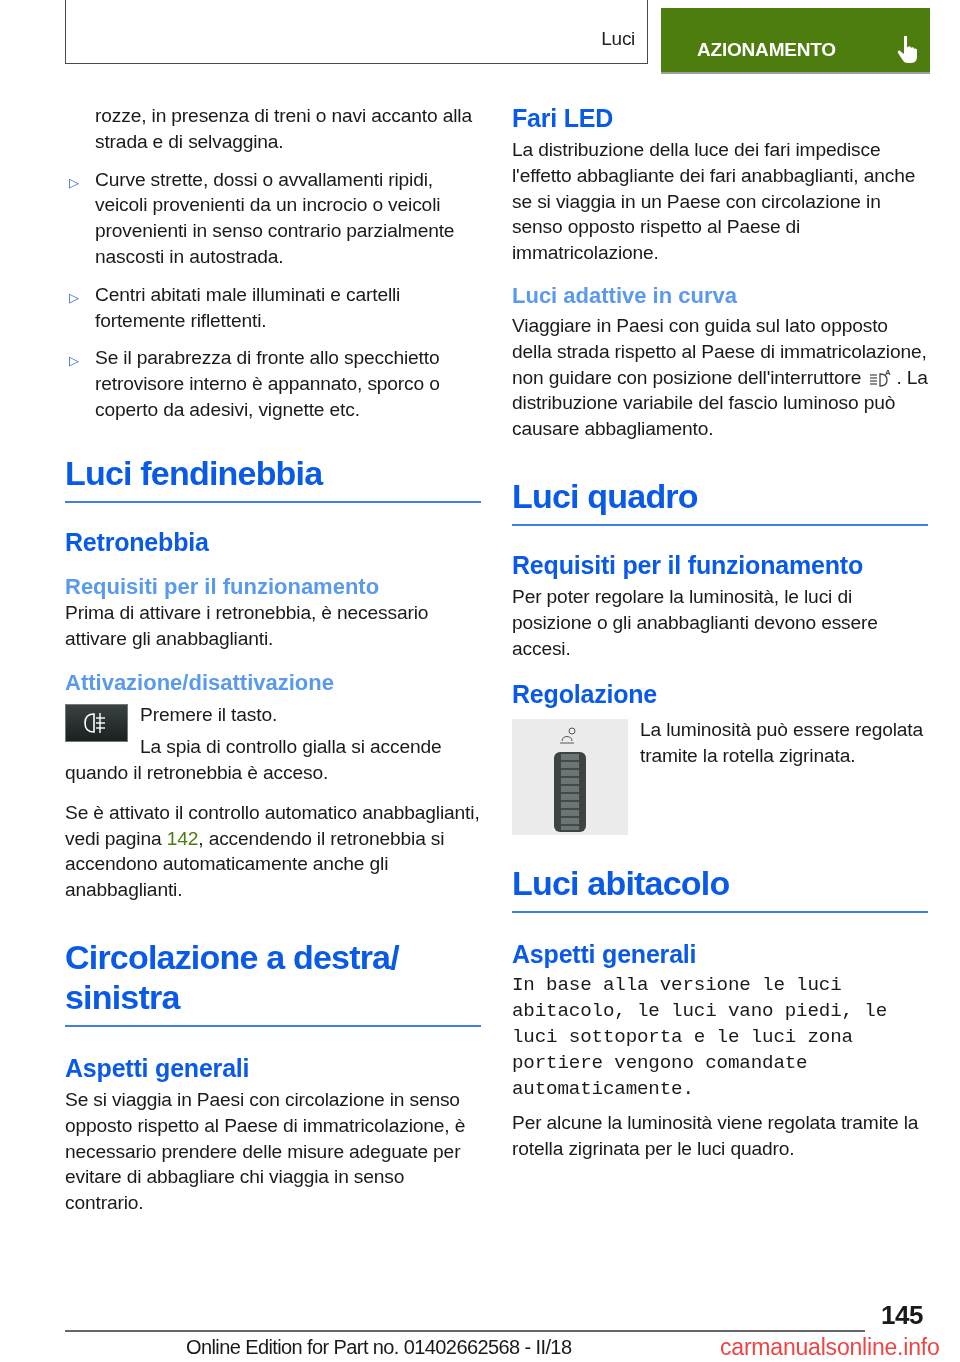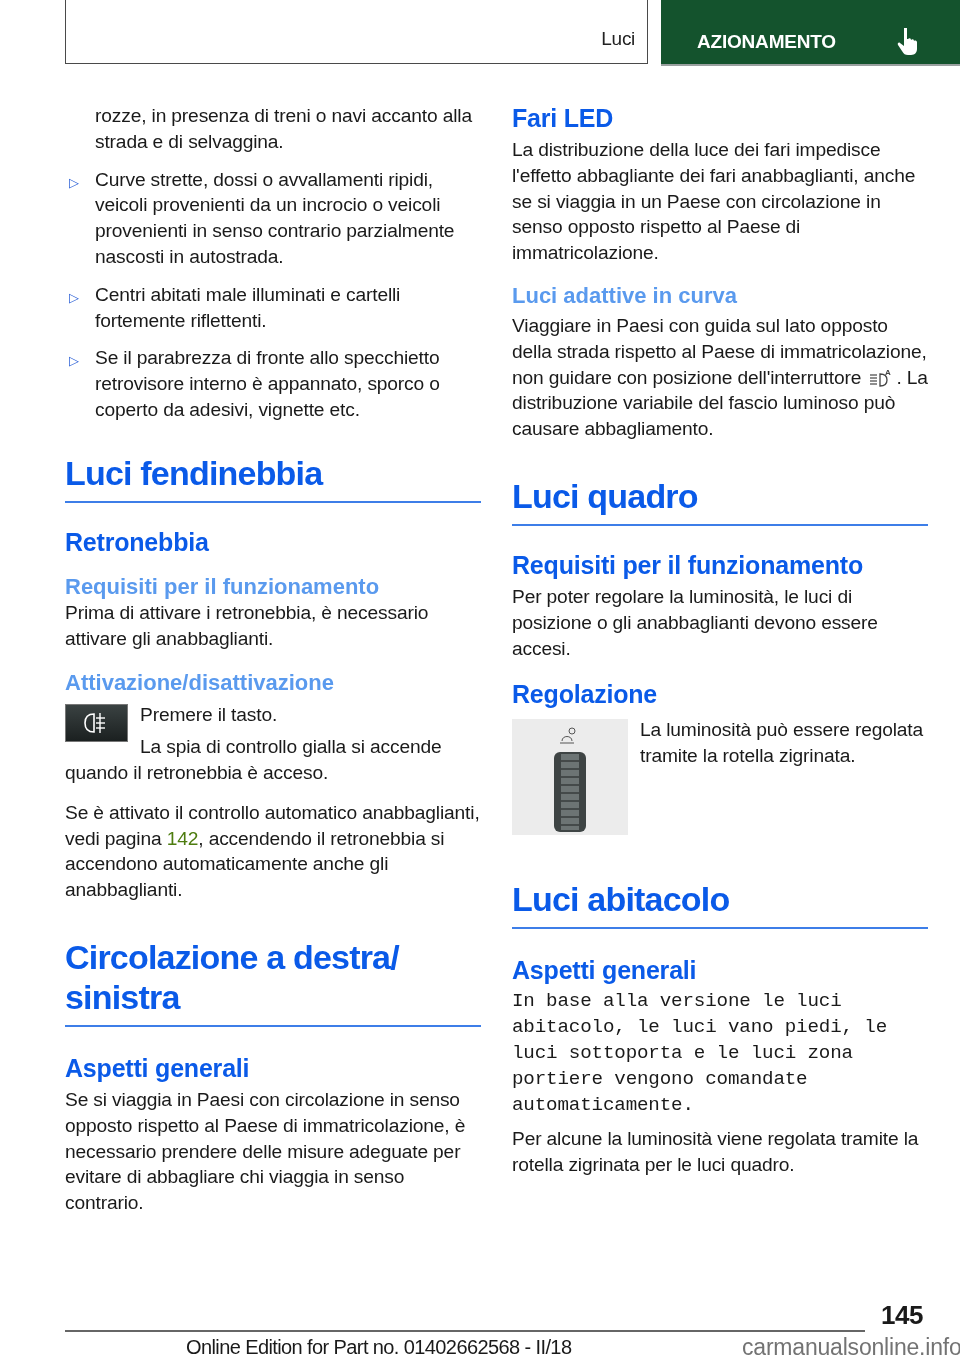--- a/index.html
+++ b/index.html
@@ -9,22 +9,22 @@
   }
   .hdr-left {
     position:absolute; left:65px; top:-2px; width:583px; height:66px;
     border:1.5px solid #4a4a4a; border-top:none; box-sizing:border-box;
   }
   .hdr-left span {
     position:absolute; right:12px; top:30px; font-size:19px; color:#222;
     letter-spacing:-0.3px;
   }
   .hdr-right {
-    position:absolute; left:661px; top:0; width:299px; height:64px;
-    background:#14532d; border-bottom:2px solid #9aa0a0;
+    position:absolute; left:661px; top:8px; width:269px; height:64px;
+    background:#4d7c0f; border-bottom:2px solid #9aa0a0;
   }
   .hdr-right .lbl {
     position:absolute; left:36px; top:31px; font-size:19px; font-weight:bold;
     color:#ffffff; letter-spacing:-0.2px;
   }
   .hdr-right .hand { position:absolute; left:236px; top:26px; width:22px; height:30px; }
 
   .col { position:absolute; width:416px; }
   .col-left { left:65px; top:103px; }
   .col-right { left:512px; top:103px; }
@@ -52,21 +52,21 @@
     position:relative;
   }
   .wheel-img {
     float:left; width:116px; height:116px; background:#ececec; margin:2px 12px 10px 0; position:relative;
   }
   .clear { clear:both; }
 
   .footer-line { position:absolute; left:65px; top:1330px; width:800px; height:2px; background:#666; }
   .page-num { position:absolute; left:881px; top:1300px; font-size:26px; font-weight:bold; color:#1a1a1a; letter-spacing:-0.5px;}
   .footer-text { position:absolute; left:186px; top:1336px; font-size:20px; color:#1a1a1a; letter-spacing:-0.6px; white-space:nowrap;}
-  .footer-site { position:absolute; left:720px; top:1334px; font-size:23px; color:#737373; letter-spacing:-0.2px; white-space:nowrap;margin-left:22px;}
+  .footer-site { position:absolute; left:720px; top:1334px; font-size:23px; color:#ef4444; letter-spacing:-0.2px; white-space:nowrap;}
 </style>
 </head>
 <body>
 
 <div class="hdr-left">
   <span>Luci</span>
 </div>
 <div class="hdr-right">
   <span class="lbl">AZIONAMENTO</span>
   <svg class="hand" viewBox="0 0 22 30">
@@ -147,21 +147,21 @@
           <line x1="49" y1="90" x2="67" y2="90"></line>
             <line x1="49" y1="98" x2="67" y2="98"></line>
           <line x1="49" y1="106" x2="67" y2="106"></line>
         </g>
       </svg>
     </div>
     <p>La luminosità può essere regolata tramite la rotella zigrinata.</p>
     <div class="clear"></div>
   </div>
 
-  <h1 style="margin-top:34px;">Luci abitacolo</h1>
+  <h1 style="margin-top:18px;">Luci abitacolo</h1>
   <h2 style="margin-top:26px;">Aspetti generali</h2>
   <p style="margin-top:4px;font-family:Liberation Mono, monospace;">In base alla versione le luci abitacolo, le luci vano piedi, le luci sottoporta e le luci zona portiere vengono comandate automaticamente.</p>
   <p style="margin-top:8px;">Per alcune la luminosità viene regolata tramite la rotella zigrinata per le luci quadro.</p>
 </div>
 
 <div class="page-num">145</div>
 <div class="footer-line"></div>
 <div class="footer-text">Online Edition for Part no. 01402662568 - II/18</div>
 <div class="footer-site">carmanualsonline.info</div>
 

